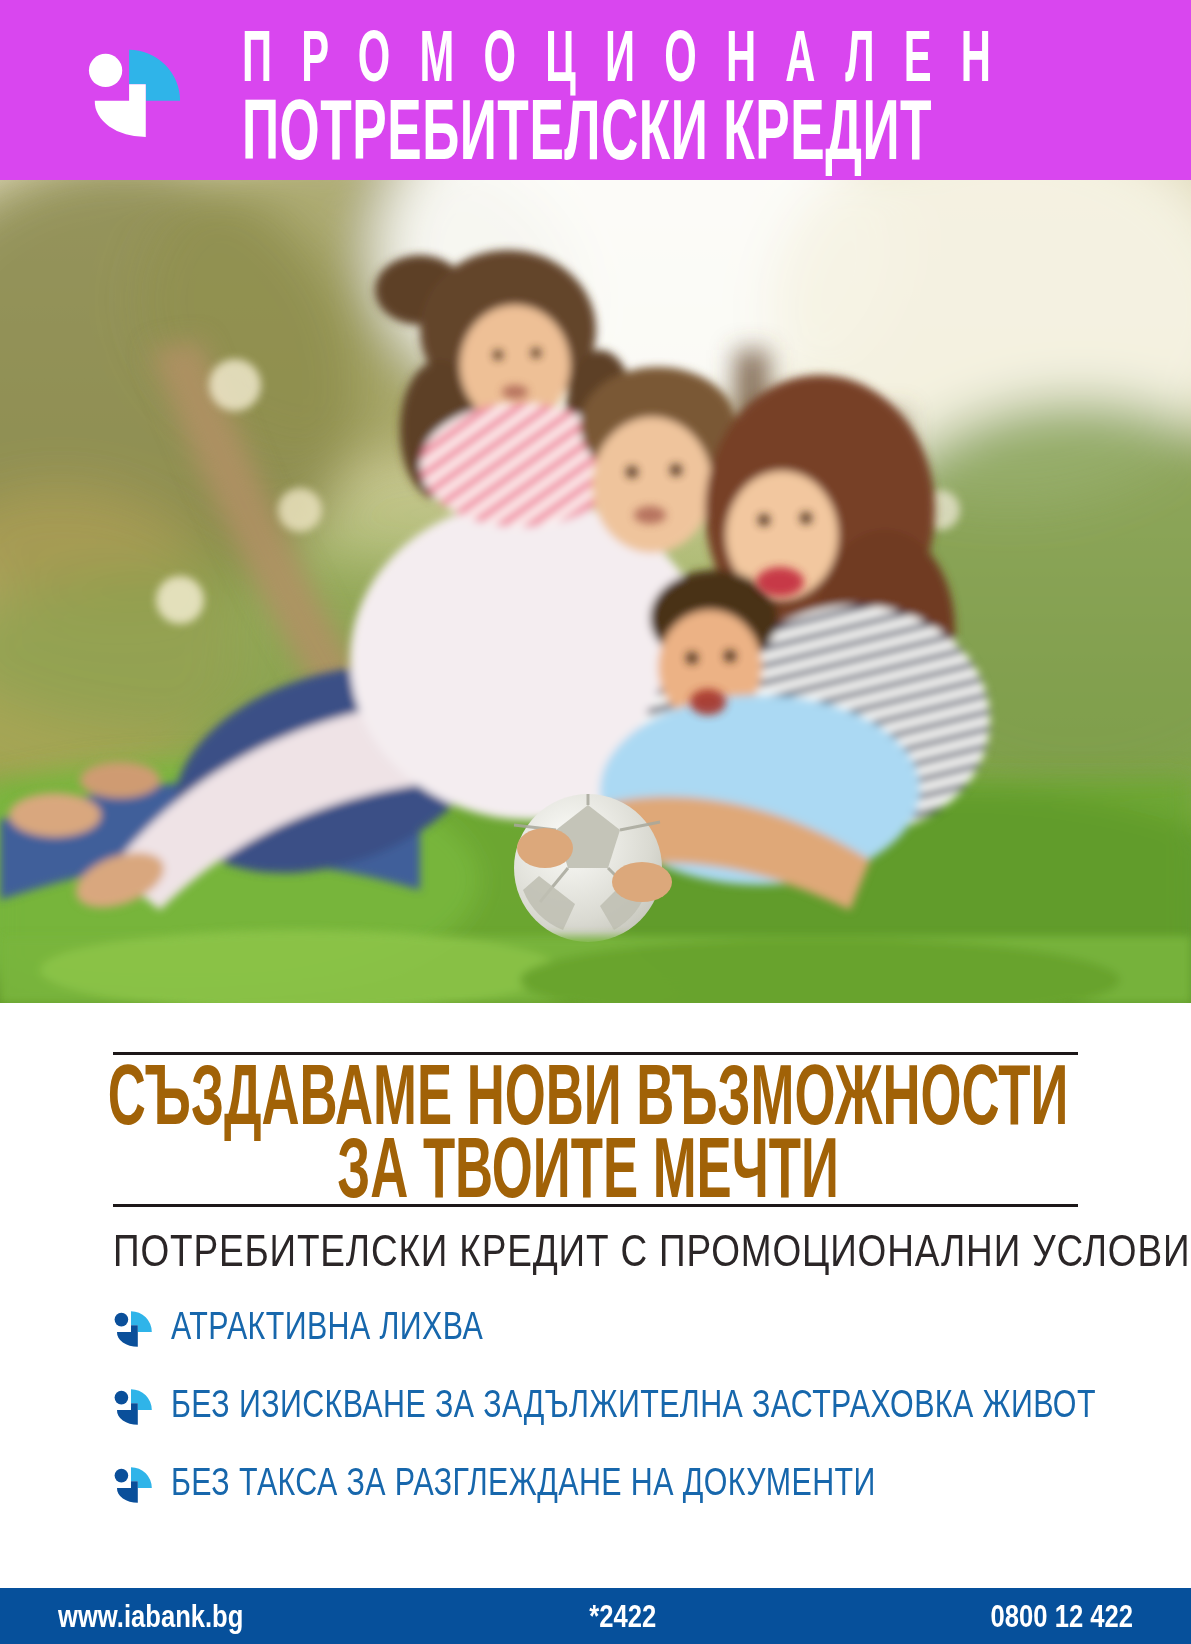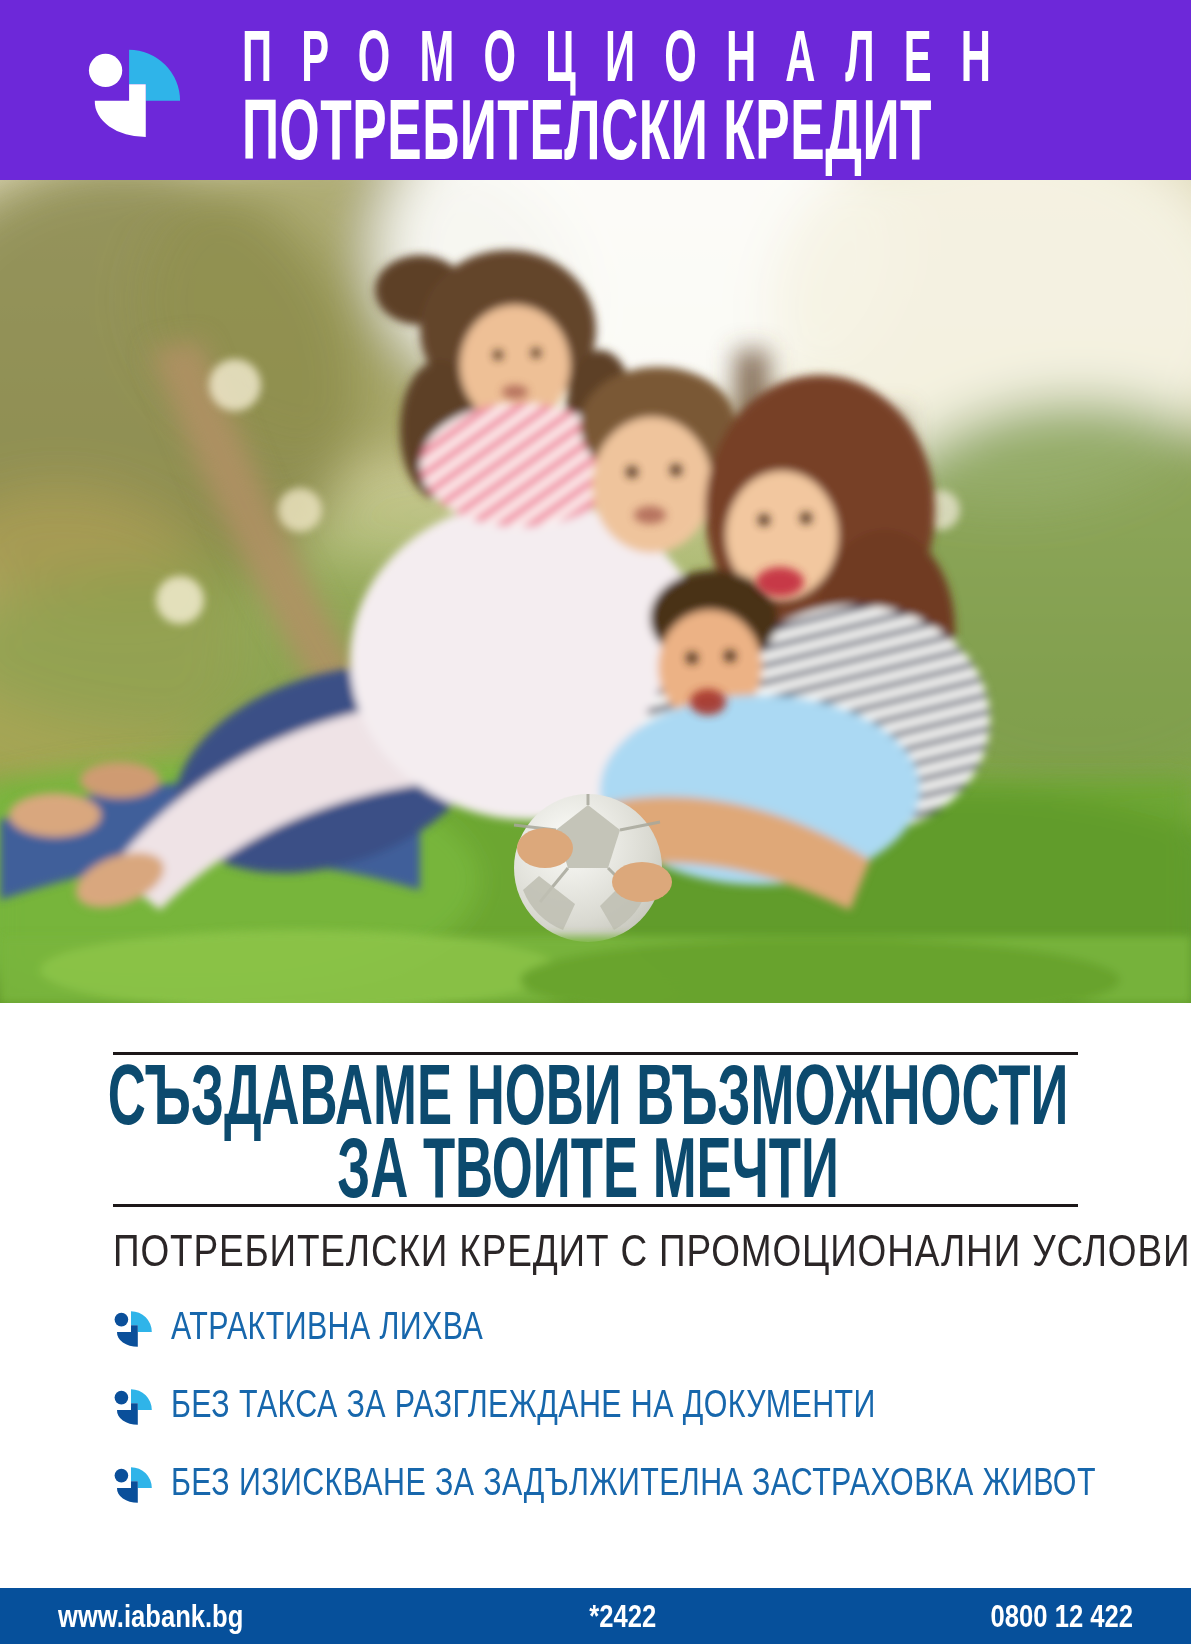--- a/index.html
+++ b/index.html
@@ -1,41 +1,41 @@
 <!DOCTYPE html>
 <html><head>
 <meta charset="utf-8">
 <style>
   html,body{margin:0;padding:0;background:#ffffff;}
   .poster{
     position:relative;width:1191px;height:1644px;overflow:hidden;background:#ffffff;
     font-family:"Liberation Sans", sans-serif;
   }
   
-  .topbar{position:absolute;top:0;left:0;width:100%;height:180px;background:#6d28d9;}
+  .topbar{position:absolute;top:0;left:0;width:100%;height:180px;background:#d946ef;}
   .logo{position:absolute;left:85px;top:42px;width:98px;height:98px;}
   .titles{position:absolute;left:242px;top:20px;display:flex;flex-direction:column;align-items:flex-start;}
   .t1{
     display:inline-block;white-space:nowrap;color:#fff;font-weight:bold;
     font-size:72px;line-height:1;letter-spacing:0.70em;
     transform:scaleX(0.58);transform-origin:0 0;
   }
   .t2{
     display:inline-block;white-space:nowrap;color:#fff;font-weight:bold;
     font-size:86px;line-height:1;margin-top:-6px;letter-spacing:0.01em;
     transform:scaleX(0.60);transform-origin:0 0;
   }
   
   .photo{position:absolute;top:180px;left:0;width:1191px;height:823px;overflow:hidden;}
   .photo svg{display:block;width:100%;height:100%;}
   
   .content{position:absolute;top:1003px;left:113px;width:965px;}
   .rule{height:3px;background:#1c1718;width:100%;}
   .rule-top{margin-top:49px;}
-  .headline{margin:3px 16px 0 0;padding:0;color:#0c4a6e;font-weight:bold;font-size:85px;line-height:0.86;}
+  .headline{margin:3px 16px 0 0;padding:0;color:#a16207;font-weight:bold;font-size:85px;line-height:0.86;}
   .hl{
     display:block;white-space:nowrap;width:max-content;margin-left:50%;
     transform:translateX(-50%) scaleX(0.62);
   }
   .subheading{margin:20px 0 0 0;color:#2b2627;font-size:44px;line-height:1.1;font-weight:normal;}
   .subheading .cond{
     display:inline-block;white-space:nowrap;letter-spacing:1px;
     transform:scaleX(0.84);transform-origin:0 50%;
   }
   .benefits{list-style:none;margin:30px 0 0 0;padding:0;}
@@ -239,31 +239,31 @@
         <span class="benefit-label">АТРАКТИВНА ЛИХВА</span>
       </li>
       <li class="benefit">
         <span class="benefit-icon">
           <svg viewBox="0 0 100 100" width="40" height="40" aria-hidden="true">
             <circle cx="21" cy="29" r="17" fill="#0a4f9a"></circle>
             <path d="M45,8 A52,52 0 0 1 97,60 L62,60 L62,43 L45,43 Z" fill="#2fb4e9"></path>
             <path d="M45,43 L62,43 L62,97 A52,36 0 0 1 10,60 L45,60 Z" fill="#0a4f9a"></path>
           </svg>
         </span>
-        <span class="benefit-label">БЕЗ ТАКСА ЗА РАЗГЛЕЖДАНЕ НА ДОКУМЕНТИ</span>
+        <span class="benefit-label">БЕЗ ИЗИСКВАНЕ ЗА ЗАДЪЛЖИТЕЛНА ЗАСТРАХОВКА ЖИВОТ</span>
       </li>
       <li class="benefit">
         <span class="benefit-icon">
           <svg viewBox="0 0 100 100" width="40" height="40" aria-hidden="true">
             <circle cx="21" cy="29" r="17" fill="#0a4f9a"></circle>
             <path d="M45,8 A52,52 0 0 1 97,60 L62,60 L62,43 L45,43 Z" fill="#2fb4e9"></path>
             <path d="M45,43 L62,43 L62,97 A52,36 0 0 1 10,60 L45,60 Z" fill="#0a4f9a"></path>
           </svg>
         </span>
-        <span class="benefit-label">БЕЗ ИЗИСКВАНЕ ЗА ЗАДЪЛЖИТЕЛНА ЗАСТРАХОВКА ЖИВОТ</span>
+        <span class="benefit-label">БЕЗ ТАКСА ЗА РАЗГЛЕЖДАНЕ НА ДОКУМЕНТИ</span>
       </li>
     </ul>
   </main>
 
   <footer class="bottombar">
     <span class="f-left">www.iabank.bg</span>
     <span class="f-center">*2422</span>
     <span class="f-right">0800 12 422</span>
   </footer>
 

